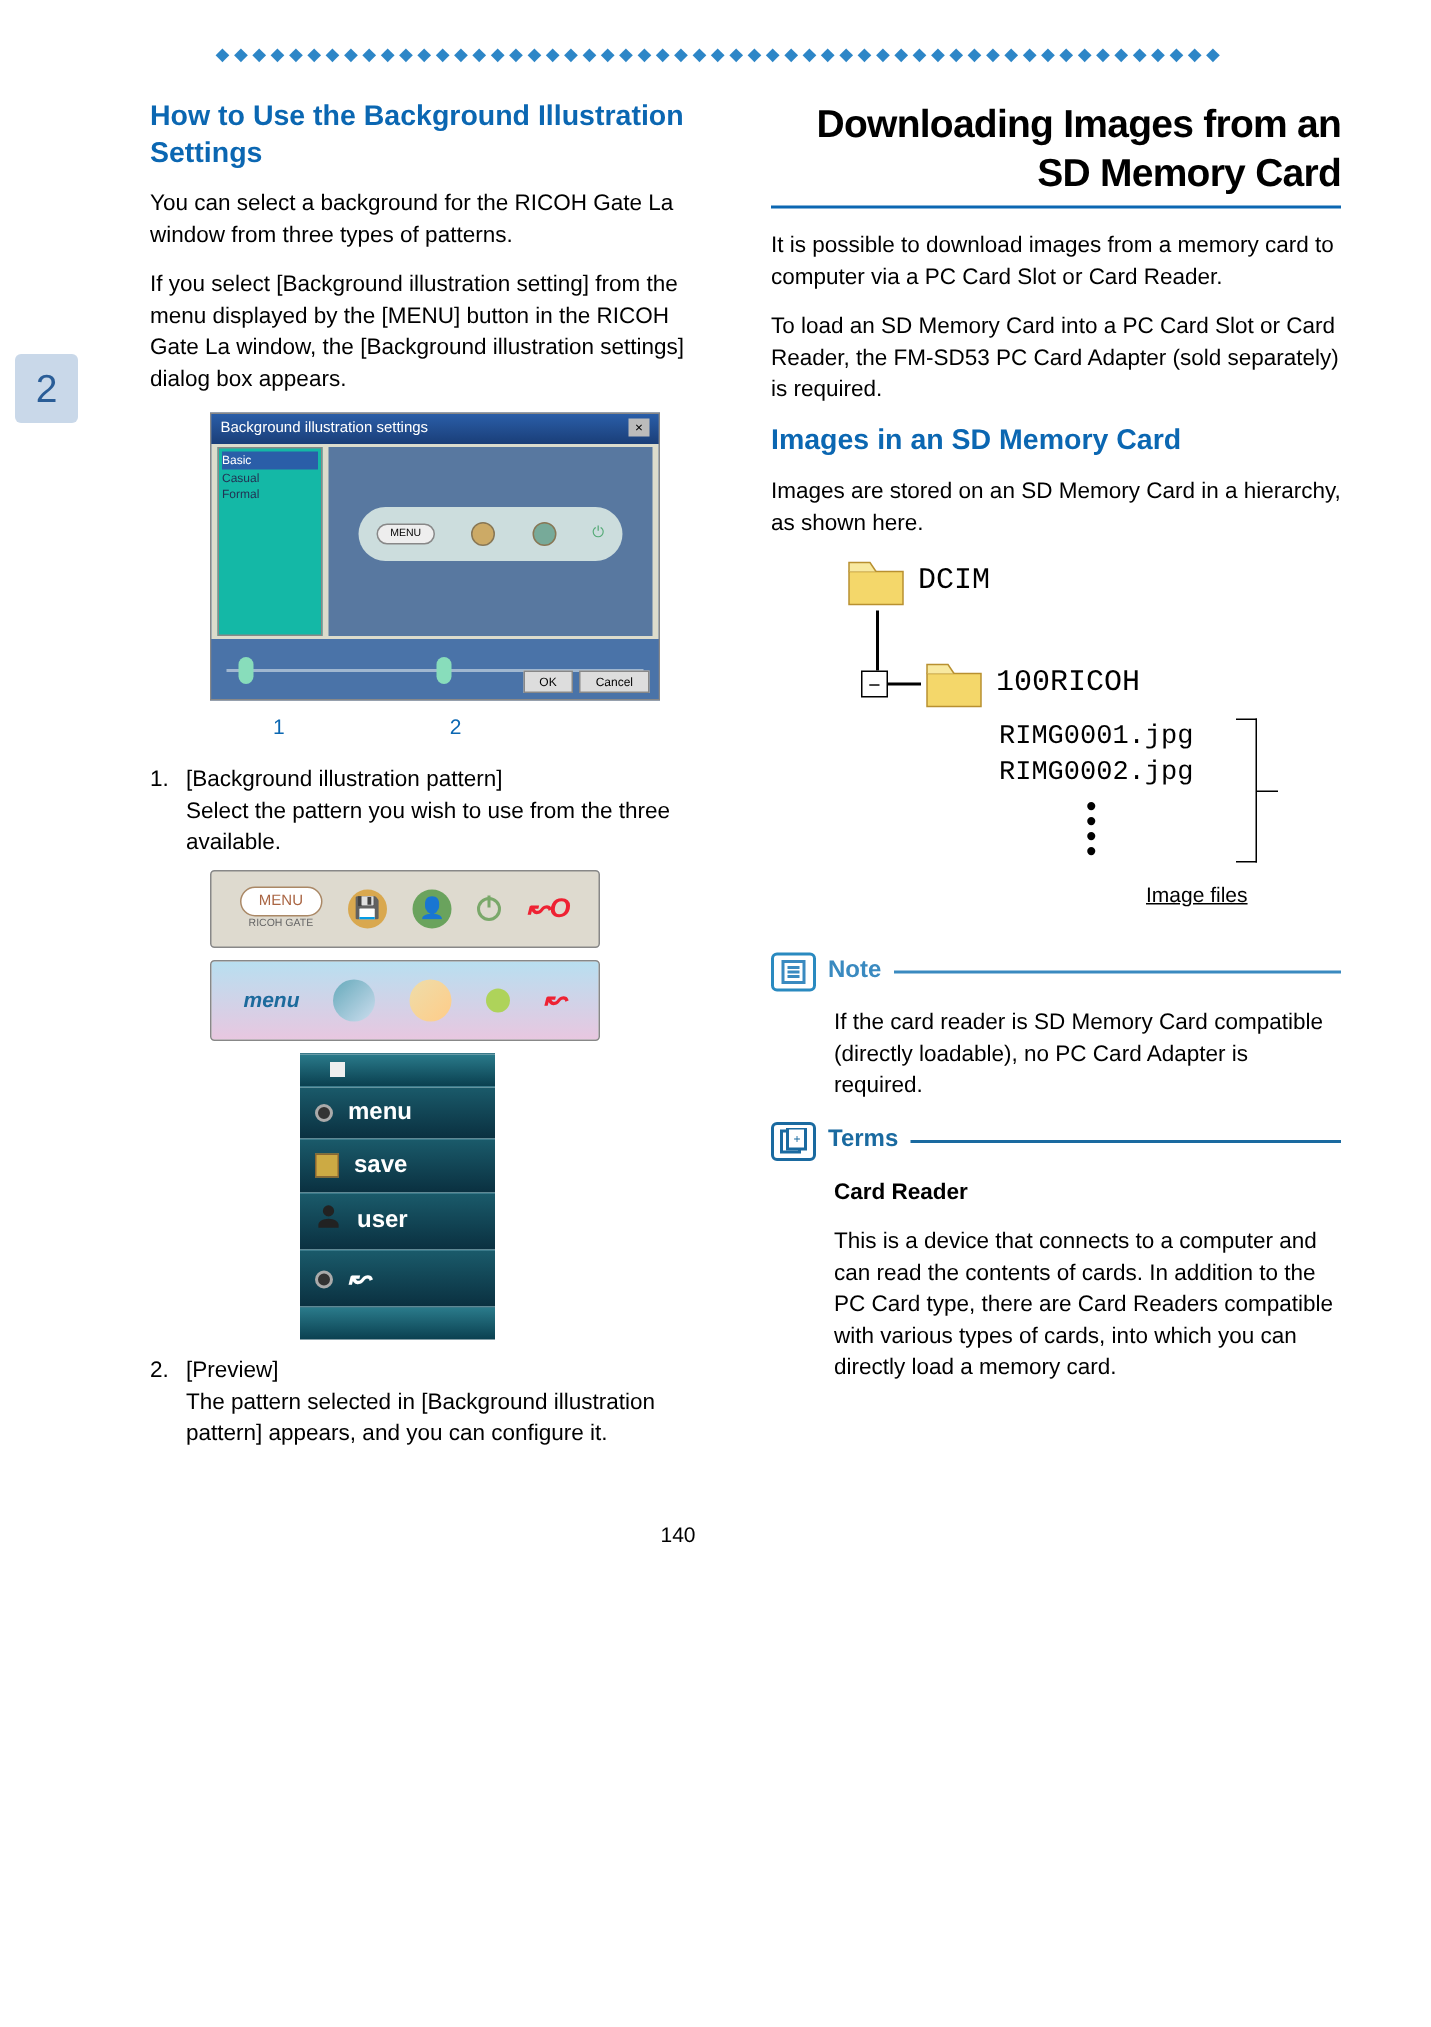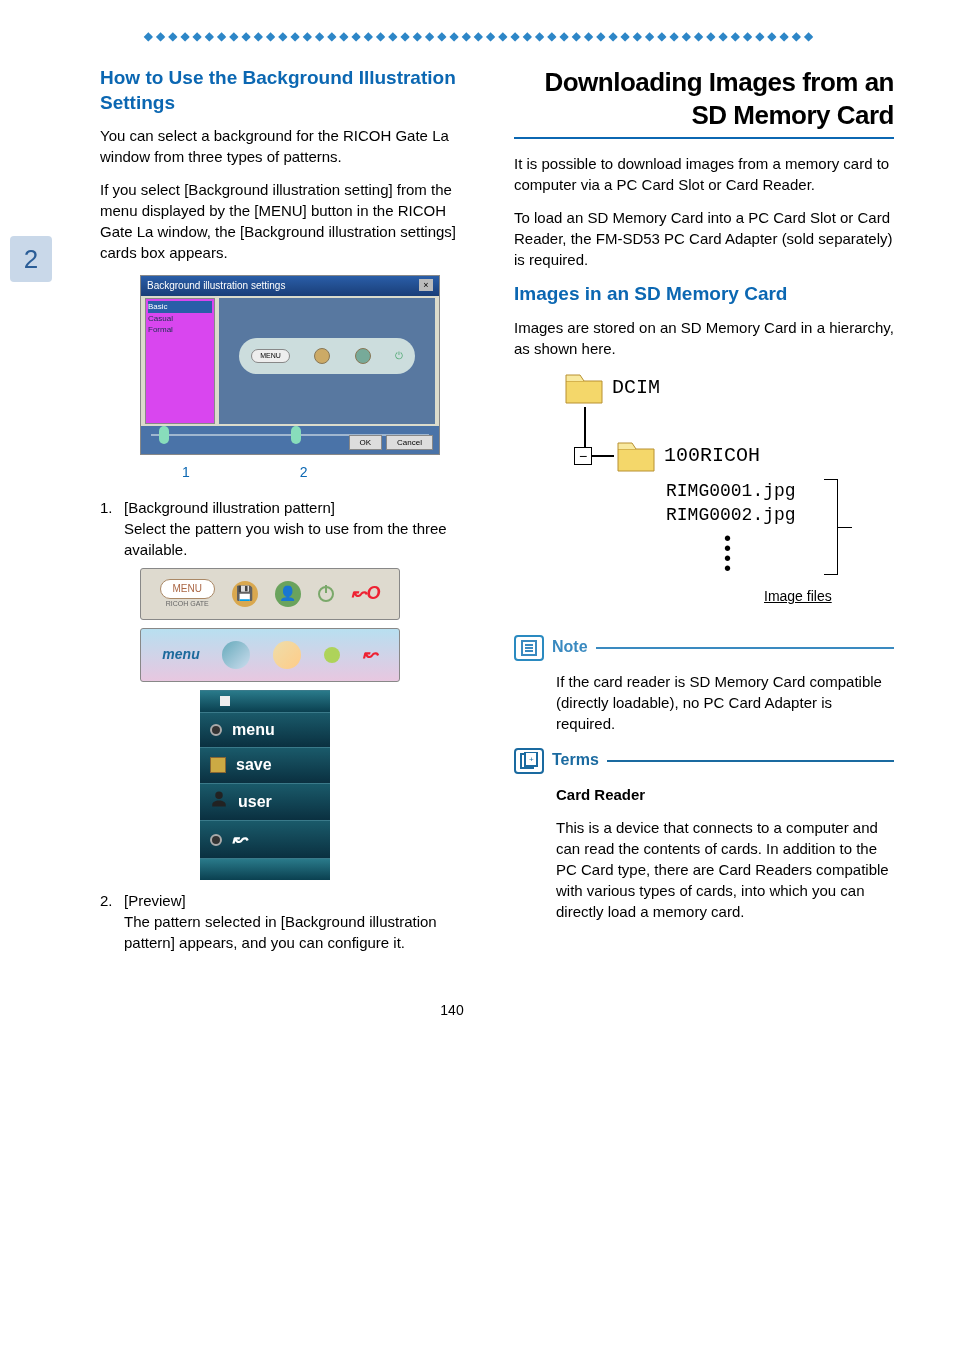--- a/index.html
+++ b/index.html
@@ -43,29 +43,29 @@
   p { margin-bottom: 12px; }
   .ol-item { display:flex; margin-bottom:8px; }
   .ol-num { width:24px; flex-shrink:0; }
   .ol-body { flex:1; }
 
   
   .dialog-shot { width: 300px; margin: 6px 0 8px 40px; border:1px solid #888; background:#4a73a8; }
   .dialog-title { background:linear-gradient(#2a5ea8,#1a3e78); color:#fff; font-size:10px; padding:3px 6px; display:flex; justify-content:space-between; }
   .dialog-close { background:#bbb; color:#000; width:14px; height:12px; font-size:9px; text-align:center; line-height:12px;}
   .dialog-body { background:#dcdccc; padding:2px 4px; display:flex; height:130px; }
-  .dialog-list { width:70px; background:#d946ef; border:1px solid #888; font-size:8px; color:#235; line-height:1.4; padding:2px;}
+  .dialog-list { width:70px; background:#14b8a6; border:1px solid #888; font-size:8px; color:#235; line-height:1.4; padding:2px;}
   .dialog-list .sel { background:#2a5ea8; color:#fff; }
   .dialog-preview { flex:1; background:#5878a0; margin-left:4px; position:relative; }
   .dialog-preview-inner { position:absolute; left:20px; top:40px; right:20px; height:36px; background:#cdd; border-radius:18px; display:flex; align-items:center; justify-content:space-around; }
   .dp-menu { font-size:7px; background:#eee; border:1px solid #888; border-radius:8px; padding:1px 8px;}
   .dp-circ { width:16px;height:16px;border-radius:50%; background:#ca6; border:1px solid #875;}
   .dp-circ.b { background:#7a9;}
   .dp-pow { font-size:10px; color:#5a7;}
-  .dialog-bottom { background:#4a73a8; height:28px; position:relative;}
+  .dialog-bottom { background:#4a73a8; height:40px; position:relative;}
   .dialog-bottom .track { position:absolute; left:10px; right:10px; bottom:18px; height:2px; background:#a0b7d0;}
   .dialog-bottom .knob { position:absolute; bottom:10px; width:10px; height:18px; background:#8db; border-radius:5px;}
   .dialog-buttons { position:absolute; right:6px; bottom:4px; display:flex; gap:4px;}
   .dialog-buttons .btn { background:#ddd; border:1px solid #888; font-size:8px; padding:1px 10px;}
   .callout-labels { display:flex; margin-left:40px; width:300px; color:#0b67b2; font-size:14px; }
   .callout-labels span:first-child { margin-left:42px; }
   .callout-labels span:last-child { margin-left:110px; }
 
   
   .pattern-card { width:260px; margin:6px 0 8px 40px; border:1px solid #888; border-radius:3px; padding:10px; display:flex; align-items:center; justify-content:space-around; }
@@ -125,21 +125,21 @@
   <div class="diamond-border"></div>
 
   <div class="columns">
     <div class="left-margin">
       <div class="page-number-tab">2</div>
     </div>
 
     <div class="col">
       <h2 class="blue">How to Use the Background Illustration Settings</h2>
       <p>You can select a background for the RICOH Gate La window from three types of patterns.</p>
-      <p>If you select [Background illustration setting] from the menu displayed by the [MENU] button in the RICOH Gate La window, the [Background illustration settings] cards box appears.</p>
+      <p>If you select [Background illustration setting] from the menu displayed by the [MENU] button in the RICOH Gate La window, the [Background illustration settings] dialog box appears.</p>
 
       <div class="dialog-shot">
         <div class="dialog-title">
           <span>Background illustration settings</span>
           <span class="dialog-close">×</span>
         </div>
         <div class="dialog-body">
           <div class="dialog-list">
             <div class="sel">Basic</div>
             <div>Casual</div>

